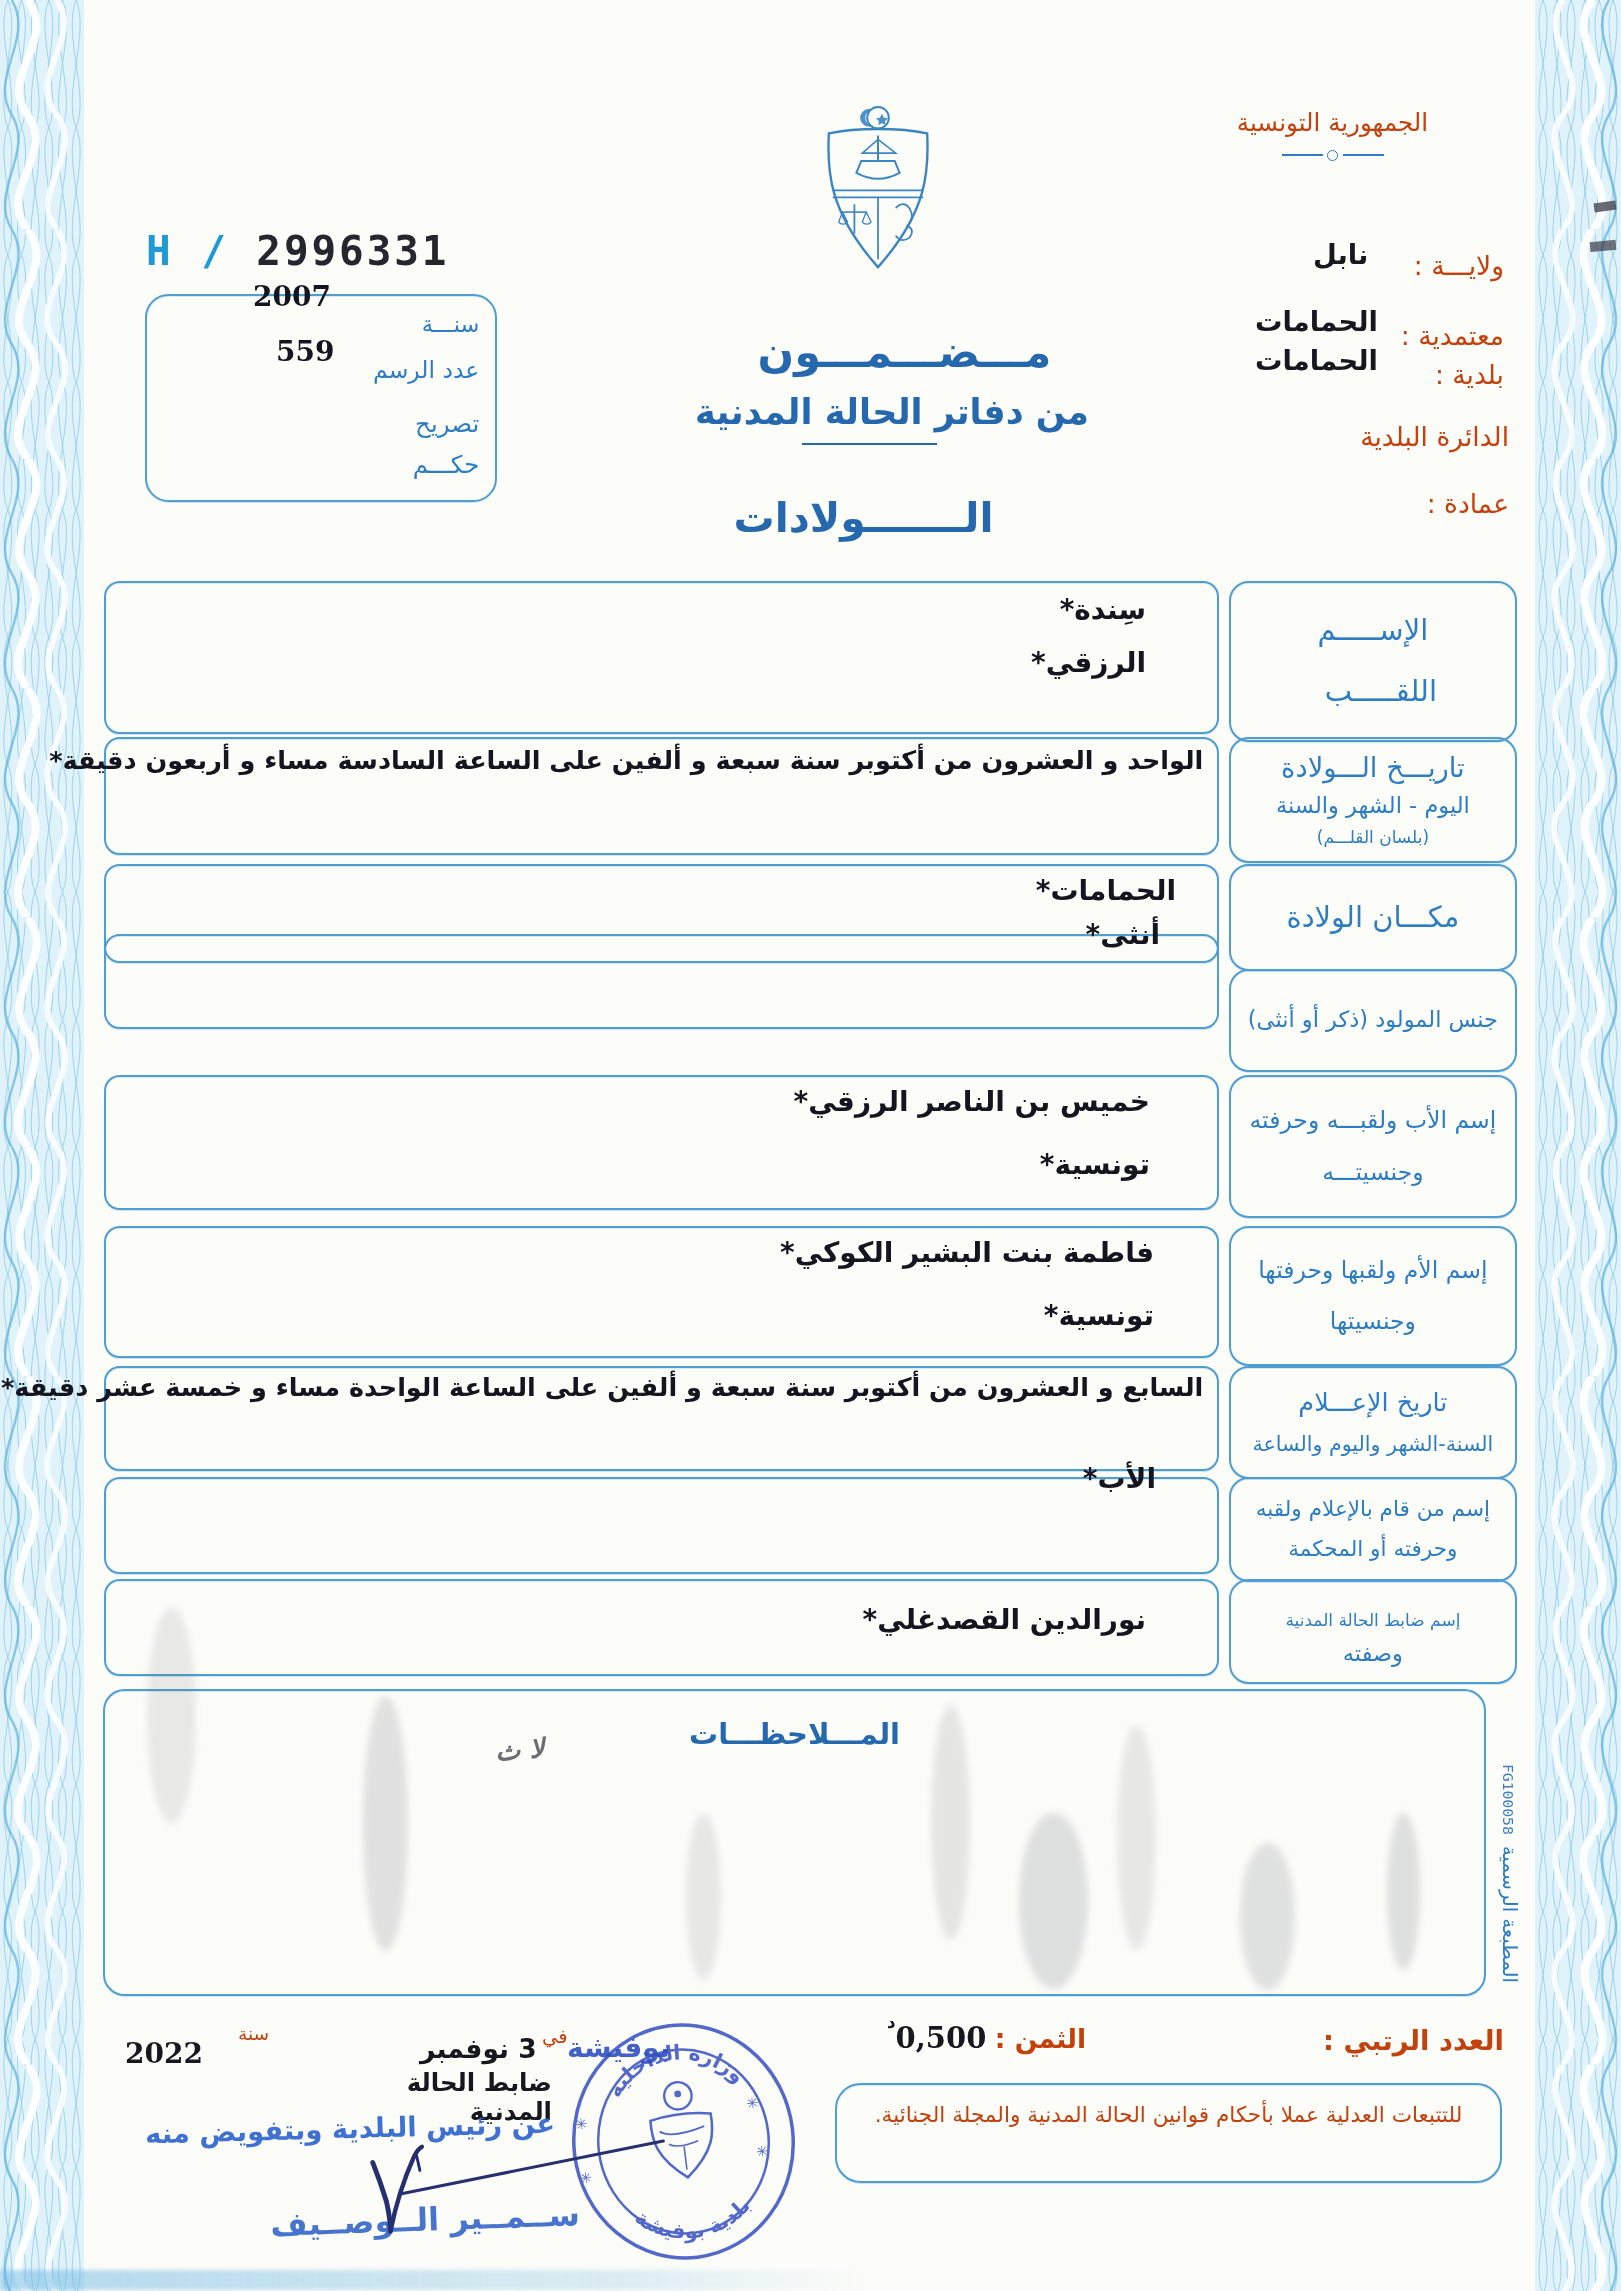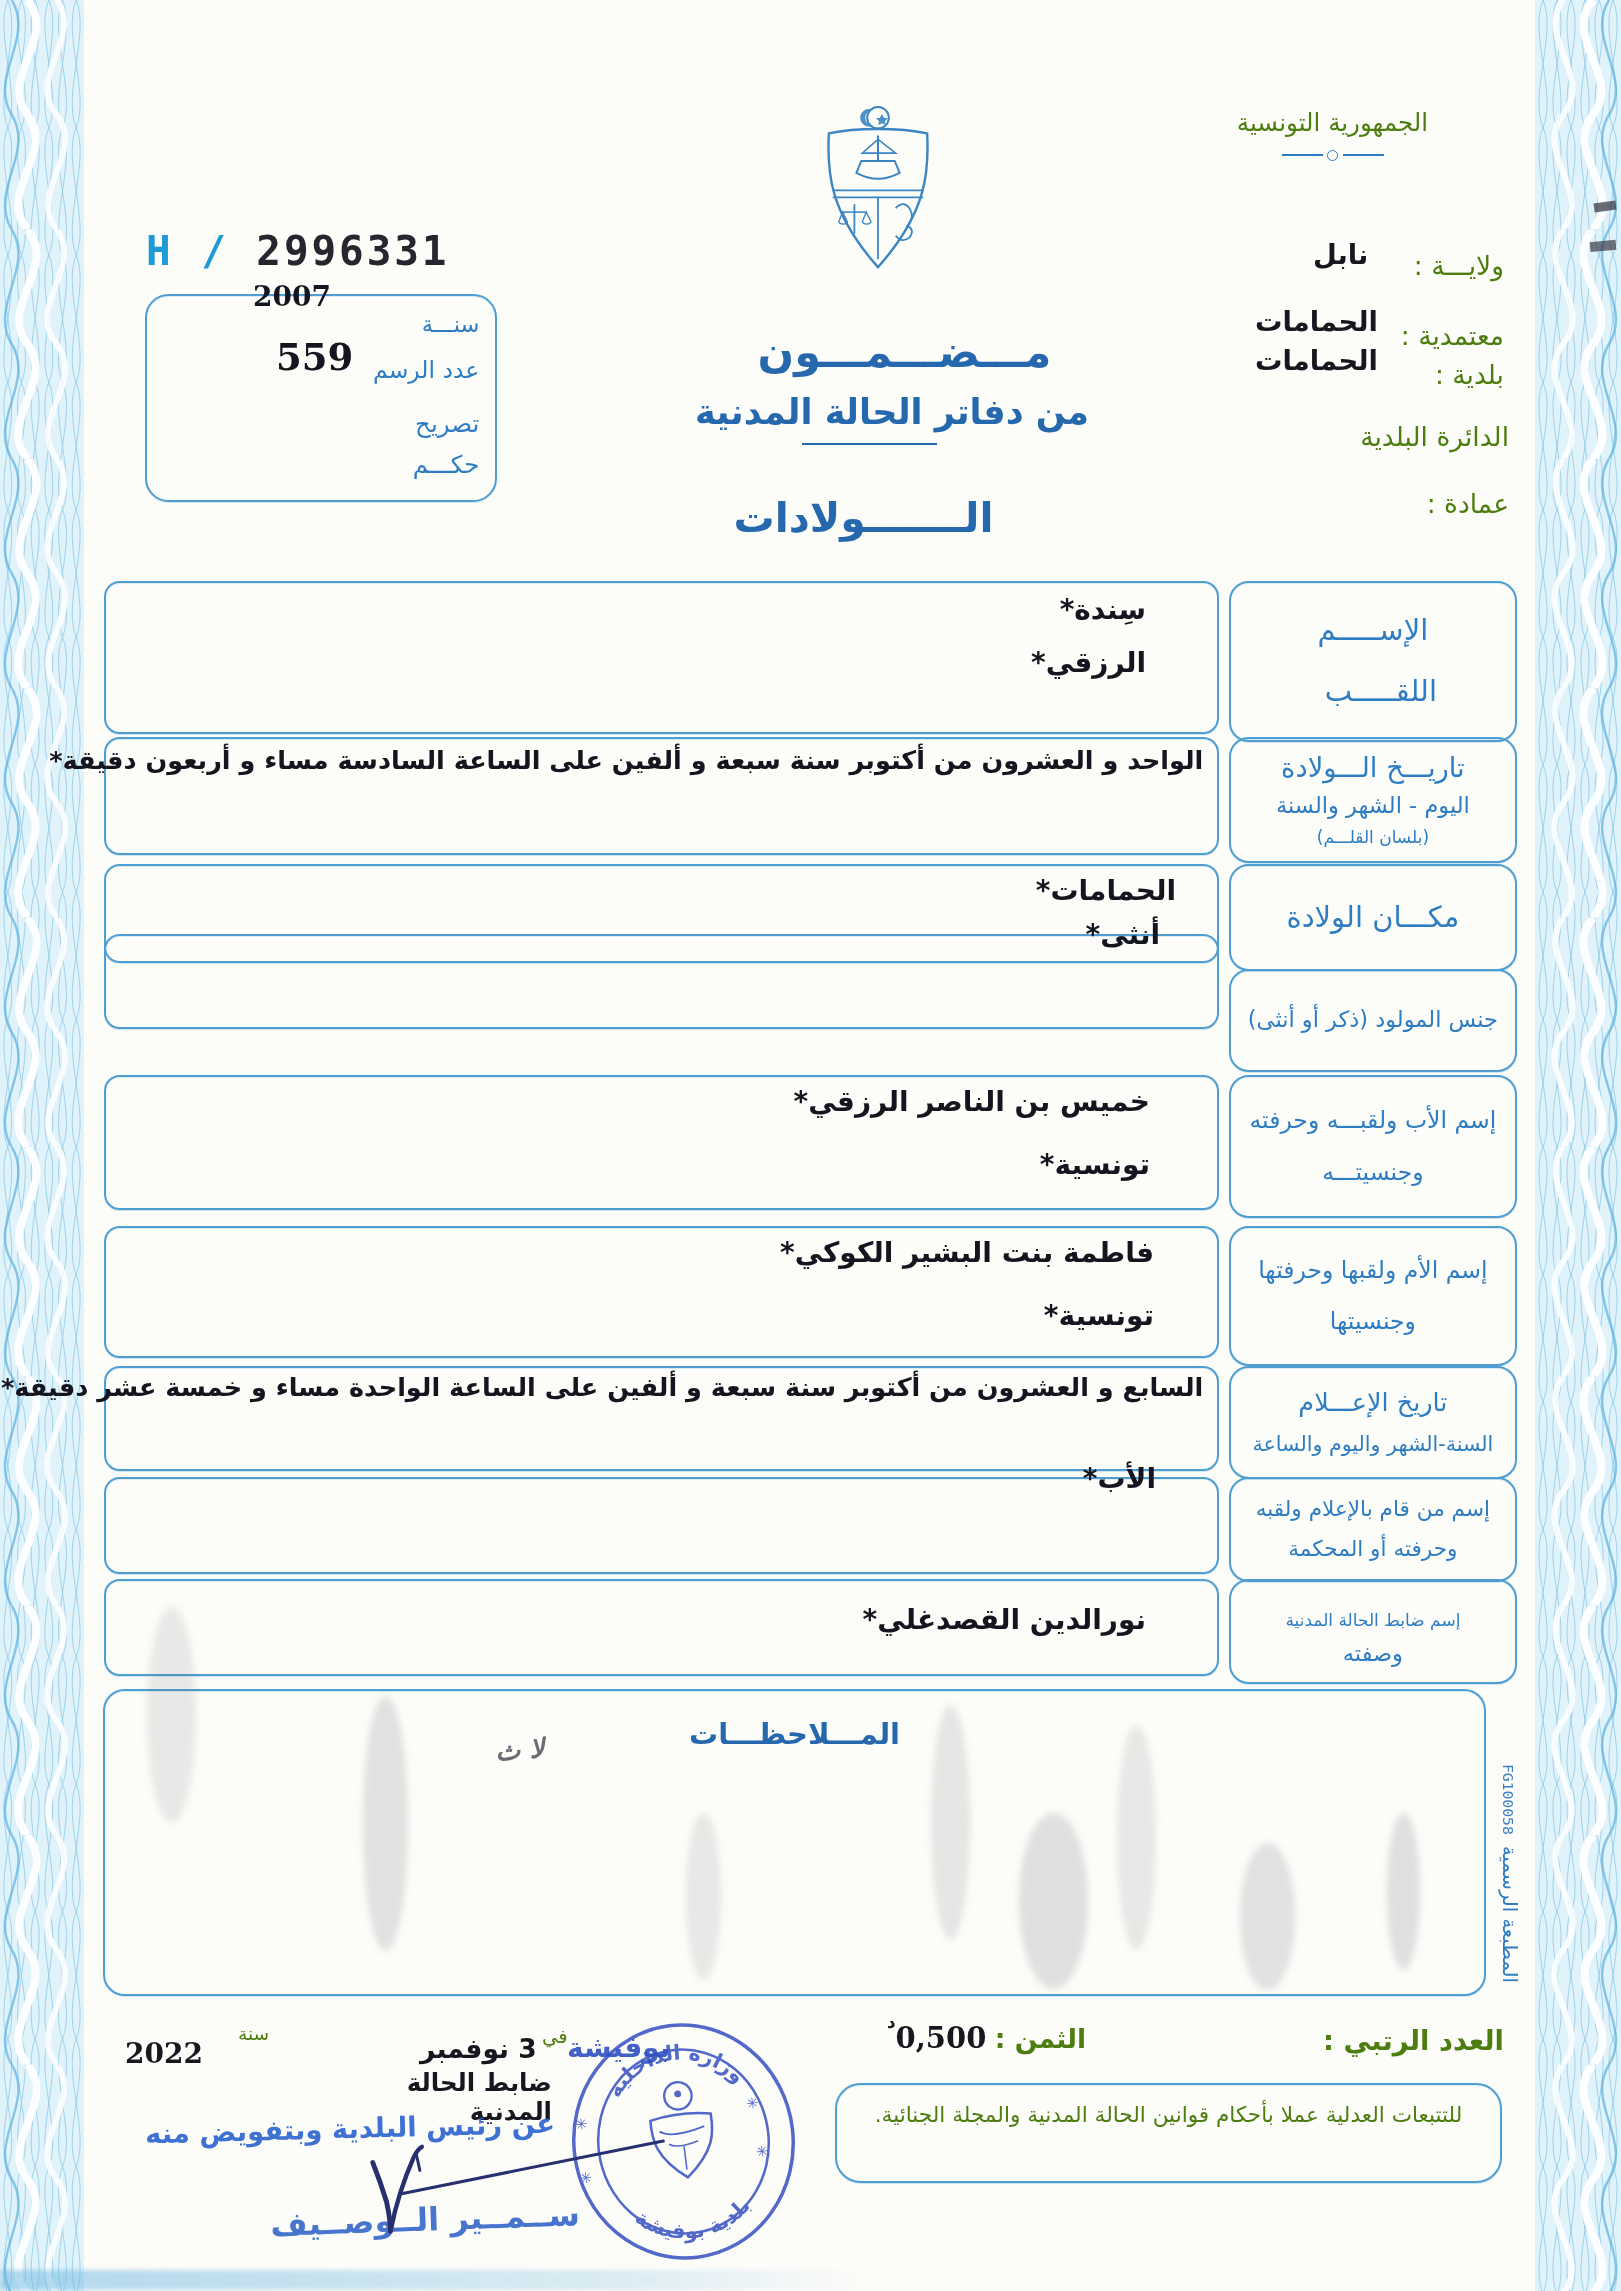--- a/index.html
+++ b/index.html
@@ -1,20 +1,20 @@
 <!DOCTYPE html>
 <html lang="ar" dir="rtl"><head>
 <meta charset="utf-8">
 <style>
   html,body{margin:0;padding:0;background:#e8e8e4;}
   .page{position:relative;width:1621px;height:2292px;background:#fcfcf9;overflow:hidden;
         font-family:"DejaVu Sans",sans-serif;direction:rtl;}
   .abs{position:absolute;}
   
-  .blue{color:#4d7c0f;}
+  .blue{color:#c2410c;}
   .deepblue{color:#2668ae;}
   .typed{color:#17171f;font-weight:bold;}
   
   .fbox{position:absolute;border:2.5px solid #4f9ed2;border-radius:15.7px;background:transparent;
         box-shadow:0 1px 0 rgba(79,158,210,.25), inset 0 1px 0 rgba(79,158,210,.18);}
   .lbox{border-radius:19.6px;display:flex;flex-direction:column;justify-content:space-evenly;
         align-items:center;text-align:center;padding:3.9px 5.9px;}
   .lbl{color:#2e7dc3;line-height:1.15;white-space:nowrap;}
   .val{position:absolute;color:#15151f;font-weight:bold;white-space:nowrap;}
   
@@ -73,21 +73,21 @@
   <div class="abs" style="left:0;top:2270px;width:863px;height:19.6px;background:linear-gradient(90deg,rgba(116,186,226,.55),rgba(116,186,226,.25) 70%,transparent);filter:blur(2px);"></div>
 
   <div class="abs" style="left:146px;top:227px;font-family:'DejaVu Sans Mono',monospace;font-size:41px;font-weight:bold;letter-spacing:2.9px;direction:ltr;">
     <span style="color:#1e9ad6;">H /</span>
     <span style="color:#26262e;">2996331</span>
   </div>
 
   <div class="fbox" style="left:145px;top:294px;width:348px;height:204px;border-radius:23.5px;">
     <span class="val" style="top:-15.7px;left:106px;font-size:28px;font-family:'DejaVu Serif',serif;">2007</span>
     <span class="lbl abs" style="top:15.7px;right:15.7px;font-size:22.5px;">سنـــة</span>
-    <span class="val" style="top:39px;left:129px;font-size:37px;font-family:'DejaVu Serif',serif;">559</span>
+    <span class="val" style="top:39px;left:129px;font-size:28px;font-family:'DejaVu Serif',serif;">559</span>
     <span class="lbl abs" style="top:61px;right:15.7px;font-size:23.5px;">عدد الرسم</span>
     <span class="lbl abs" style="top:114px;right:15.7px;font-size:24.5px;">تصريح</span>
     <span class="lbl abs" style="top:155px;right:15.7px;font-size:24.5px;">حكـــم</span>
   </div>
 
   <div class="abs" style="left:817px;top:102px;width:122px;height:173px;">
     <svg width="122" height="173" viewBox="0 0 124 176" fill="none" stroke="#3a85c2">
       <circle cx="62" cy="16" r="11" stroke-width="2"></circle>
       <path d="M57,8 a9,9 0 1 0 0,16 a7.5,7.5 0 1 1 0,-16z" fill="#3a85c2" stroke="none" opacity=".9"></path>
       <path d="M66,12 l2,4 4,.5 -3,3 .8,4 -3.8,-2 -3.8,2 .8,-4 -3,-3 4,-.5z" fill="#3a85c2" stroke="none" opacity=".9"></path>

